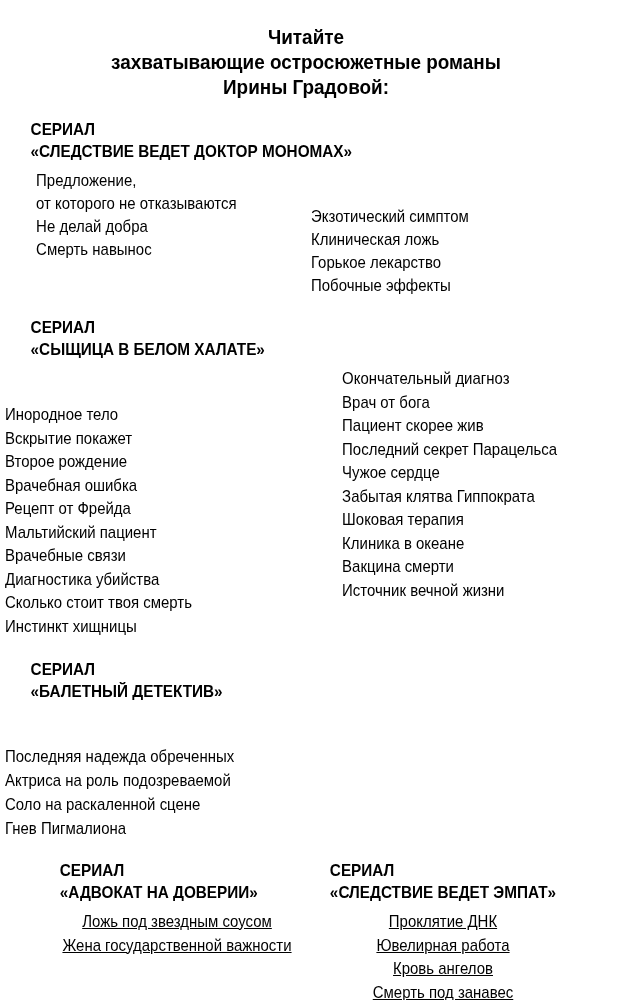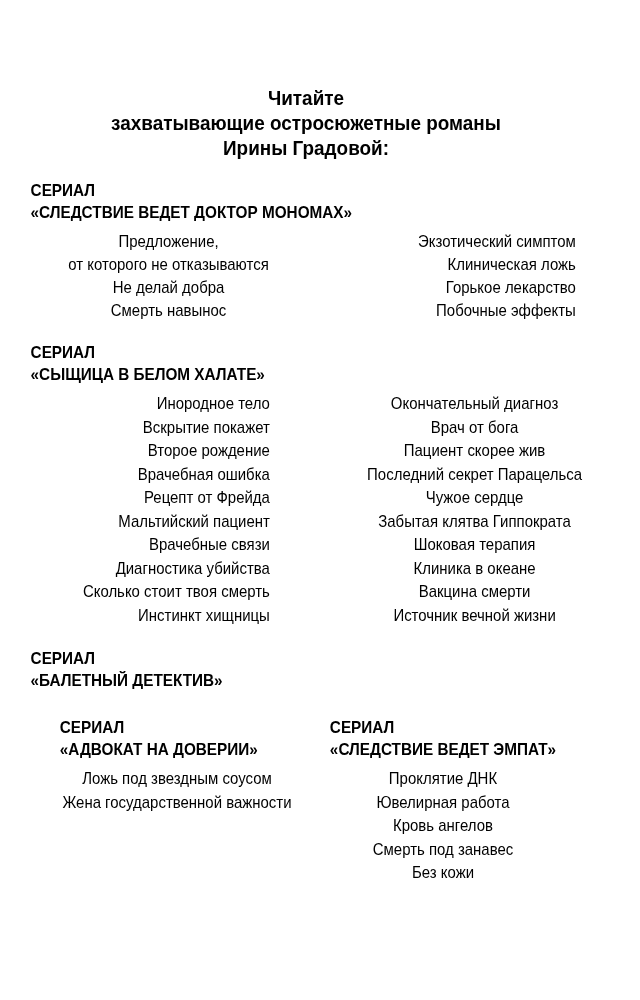--- a/index.html
+++ b/index.html
@@ -5,21 +5,21 @@
   * { box-sizing: border-box; }
   html, body { margin: 0; padding: 0; background: #ffffff; }
   .page {
     position: relative;
     width: 640px;
     height: 1000px;
     background: #ffffff;
     color: #000000;
     font-family: "Liberation Sans", sans-serif;
     overflow: hidden;
-    padding-top: 85px;
+    padding-top: 24px;
   }
   
   .content { width: 612px; }
 
   .title-line {
     font-size: 21px;
     font-weight: 700;
     line-height: 25px;
     text-align: center;
     white-space: nowrap;
@@ -38,22 +38,22 @@
     white-space: nowrap;
     transform: scaleX(0.9);
     transform-origin: 50% 50%;
   }
 
   .books {
     display: flex;
     margin-top: 6px;
   }
   .col { width: 50%; }
-  .col-left  { text-align: center; padding-right: 5px; }
-  .col-right { text-align: right;  padding-left: 5px; }
+  .col-left  { text-align: left; padding-right: 5px; }
+  .col-right { text-align: left;  padding-left: 5px; margin-top: 36px; }
 
   .book-line {
     font-size: 17px;
     font-weight: 400;
     white-space: nowrap;
     transform: scaleX(0.88);
   }
   .col-left  .book-line { transform-origin: 100% 50%; }
   .col-right .book-line { transform-origin: 0 50%; }
 
@@ -66,21 +66,21 @@
   .bottom-col {
     position: absolute;
     top: 0;
     transform: translateX(-50%);
     text-align: center;
     white-space: nowrap;
   }
   .bottom-col-left  { left: 177px; }
   .bottom-col-right { left: 443px; }
   .bottom-col .book-line { transform-origin: 50% 50%; }
-  .bottom-books { margin-top: 6px; }
+  .bottom-books { margin-top: 6px; text-decoration: underline; }
 </style>
 </head>
 <body>
 
 <div class="page">
   <div class="content">
 
     <div>
       <div class="title-line">Читайте</div>
       <div class="title-line">захватывающие остросюжетные романы</div>
@@ -144,20 +144,27 @@
           </div>
       </div>
     </section>
 
     <section>
       <div class="series-header mt-21">
         <div class="sh-line">СЕРИАЛ</div>
         <div class="sh-line">«БАЛЕТНЫЙ ДЕТЕКТИВ»</div>
       </div>
       <div class="books lh-24">
+        <div class="col col-right">
+
+        <div class="book-line">Последняя надежда обреченных</div>
+            <div class="book-line">Актриса на роль подозреваемой</div>
+            <div class="book-line">Соло на раскаленной сцене</div>
+            <div class="book-line">Гнев Пигмалиона</div>
+          </div>
       </div>
     </section>
 
     <div class="bottom-row mt-19">
 
       <section class="bottom-col bottom-col-left">
         <div class="series-header">
           <div class="sh-line">СЕРИАЛ</div>
           <div class="sh-line">«АДВОКАТ НА ДОВЕРИИ»</div>
         </div>

